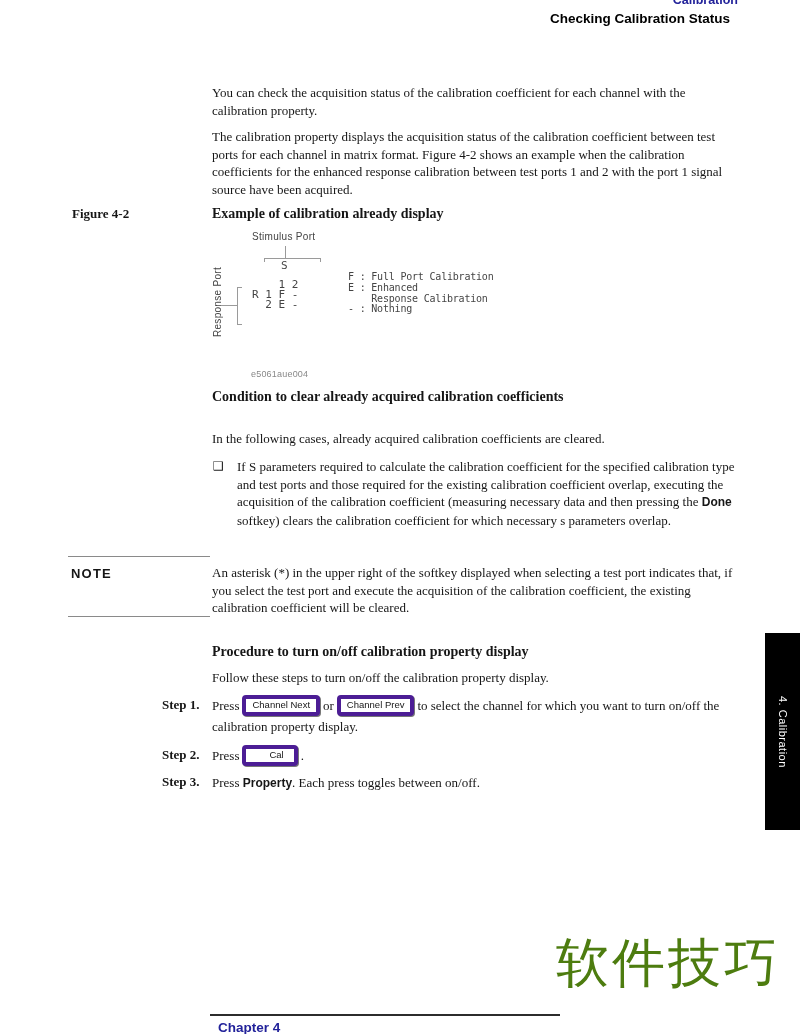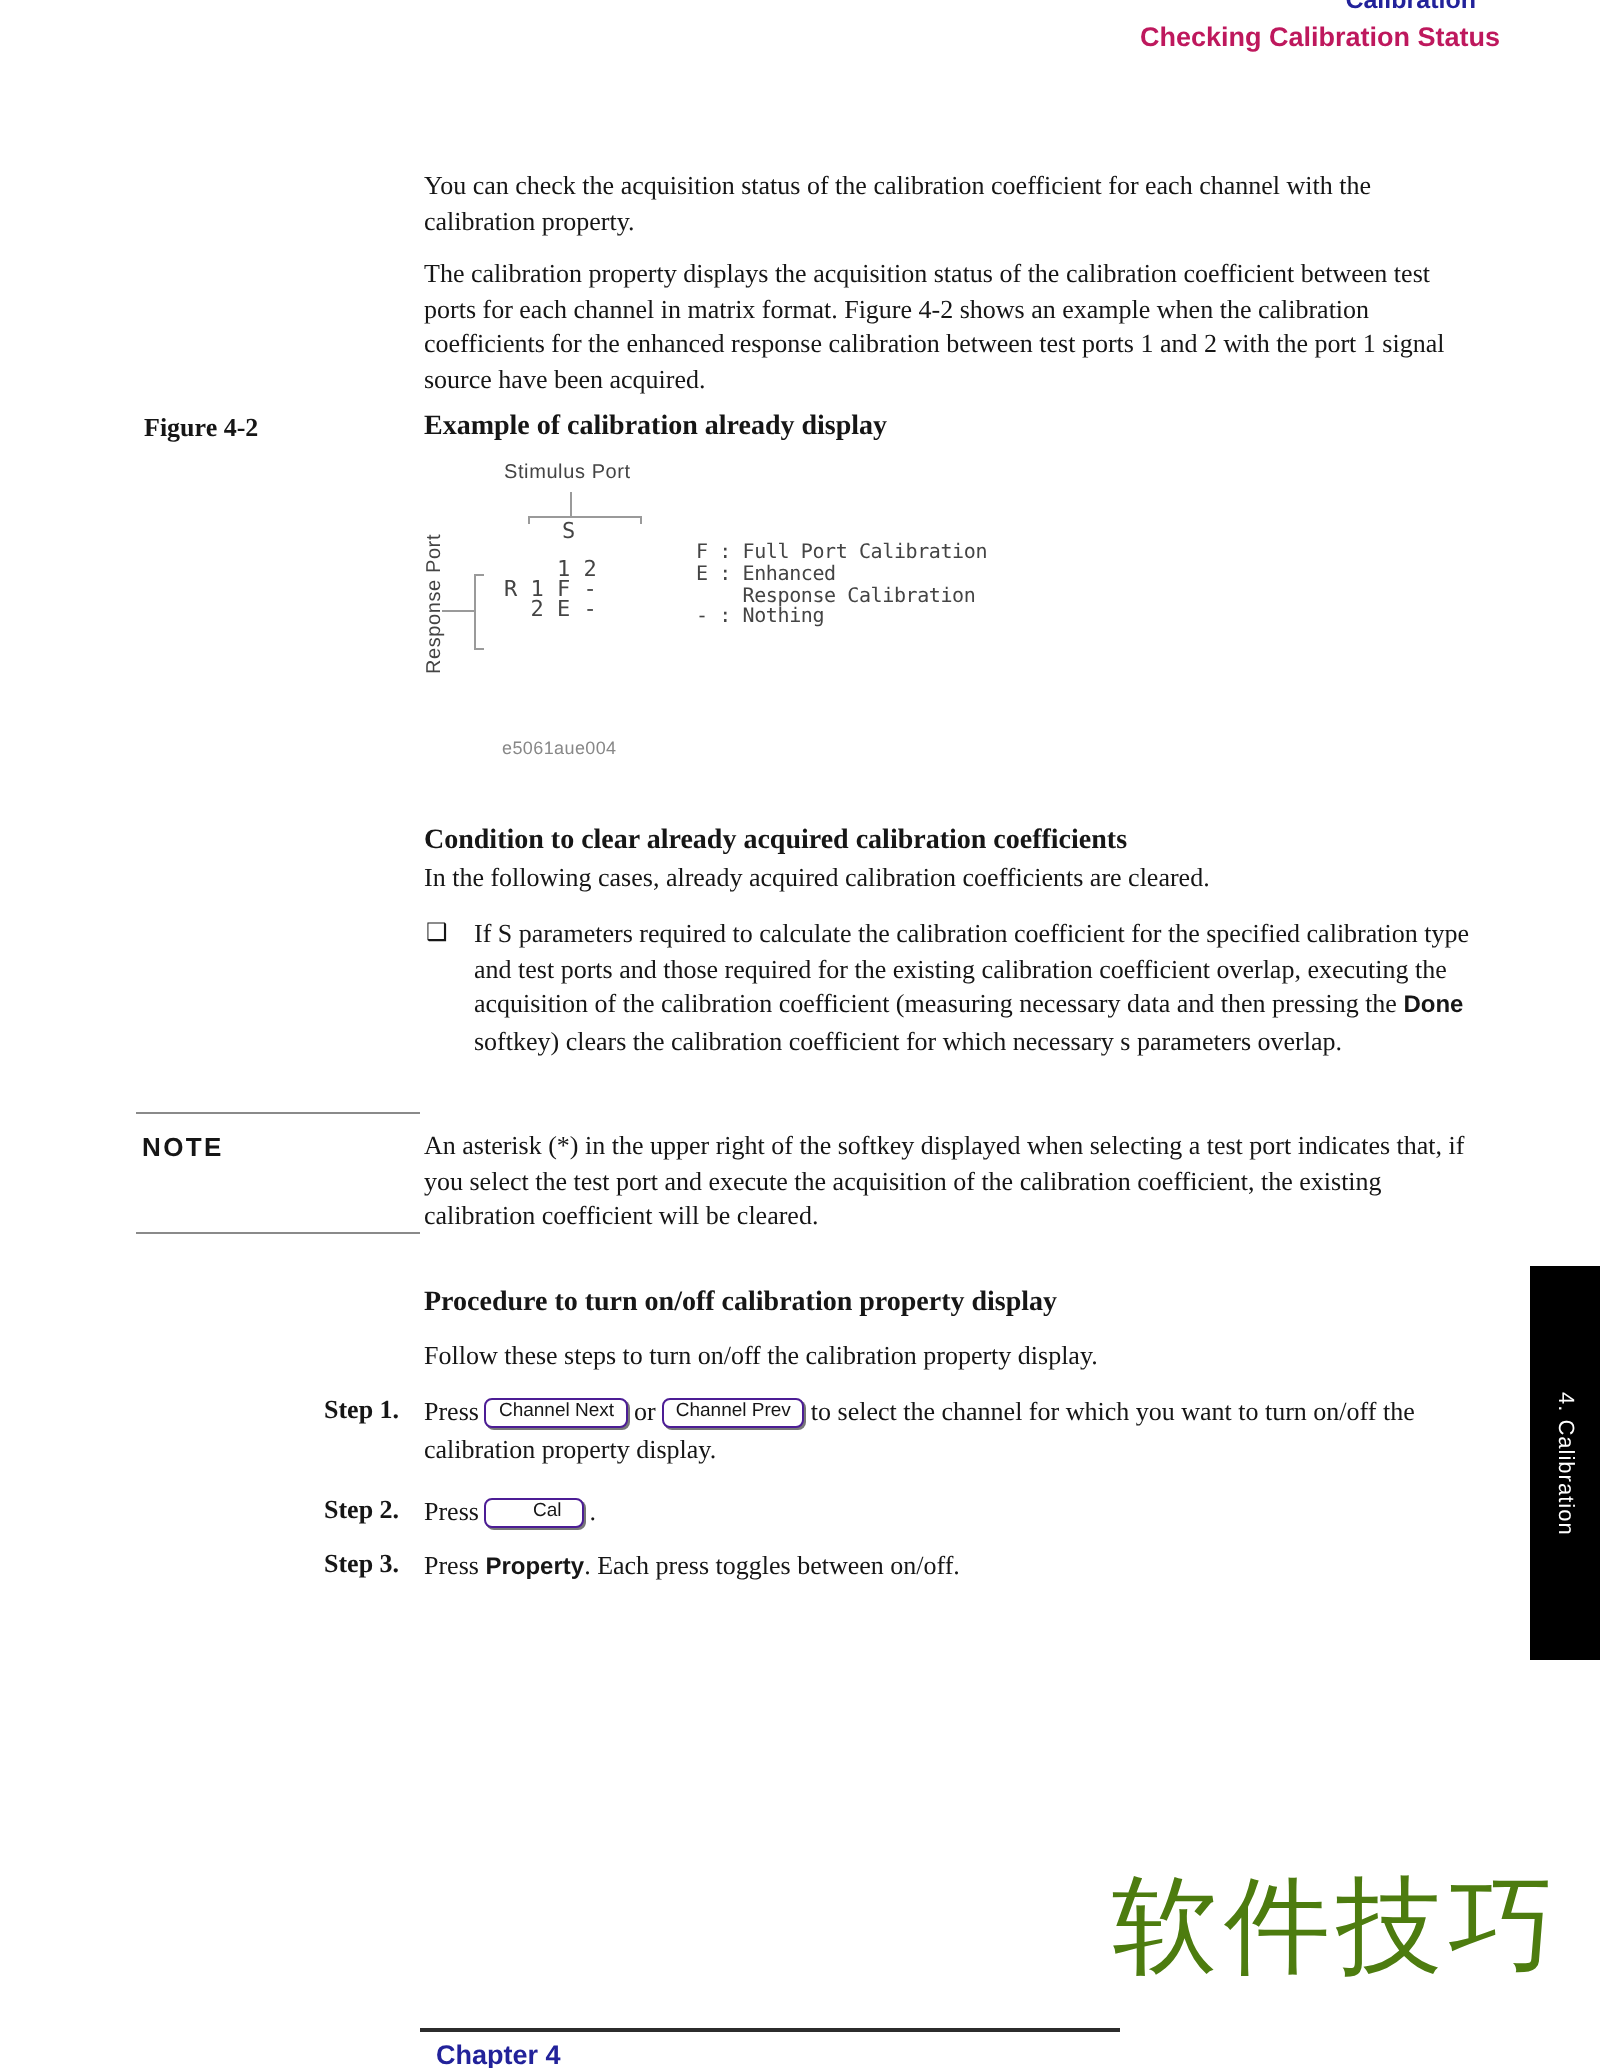--- a/index.html
+++ b/index.html
@@ -5,22 +5,22 @@
   * { margin:0; padding:0; box-sizing:border-box; }
   html,body { background:#fff; }
   .page {
     position:relative; width:800px; height:1034px; background:#ffffff;
     overflow:hidden; font-family:"Liberation Serif", serif; color:#161616;
   }
   .abs { position:absolute; }
   
   .hdr-chap { top:-7px; right:62px; font-family:"Liberation Sans",sans-serif;
     font-size:12.5px; font-weight:bold; color:#22229a; }
-  .hdr-sect { top:11px; right:50px; font-family:"Liberation Sans",sans-serif;
-    font-size:13.5px; font-weight:bold; color:#be185d; }
+  .hdr-sect { top:11px; right:70px; font-family:"Liberation Sans",sans-serif;
+    font-size:13.5px; font-weight:bold; color:#000000; }
   
   .h1 { left:212px; top:55px; font-size:15.5px; font-weight:bold; }
   .h2 { font-size:14px; font-weight:bold; }
   .para { left:212px; width:530px; font-size:13px; line-height:17.5px; }
   .marg-label { left:72px; font-size:13px; font-weight:bold; }
   
   .fig { left:208px; top:230px; width:340px; height:138px; }
   .fig .abs { color:#444; }
   .figtxt { font-family:"Liberation Sans",sans-serif; font-size:10px; letter-spacing:.3px; color:#444; }
   .figmono { font-family:"DejaVu Sans Mono",monospace; font-size:11px; line-height:9.8px; color:#3d3d3d; white-space:pre; }
@@ -37,21 +37,21 @@
   
   .bullet-glyph { left:213px; top:459px; font-size:12px; font-family:"DejaVu Sans",sans-serif; }
   .bullet-text { left:237px; top:458px; width:503px; font-size:13px; line-height:17.5px; }
   .softkey-bold { font-family:"Liberation Sans",sans-serif; font-weight:bold; font-size:12px; }
   
   .note-rule { left:68px; width:142px; height:0; border-top:1px solid #8a8a8a; }
   .note-label { left:71px; top:566px; font-family:"Liberation Sans",sans-serif; font-size:13px; font-weight:bold; letter-spacing:1.2px; }
   
   .step-label { left:162px; font-size:13px; font-weight:bold; }
   .keycap { display:inline-block; font-family:"Liberation Sans",sans-serif; font-size:9.5px;
-    border:1px solid #4c1d95; border-radius:4px; padding:1px 6px 2px 6px; margin:0 3px;
+    border:4px solid #4c1d95; border-radius:4px; padding:1px 6px 2px 6px; margin:0 3px;
     background:#fff; box-shadow:1px 1px 0 #777; position:relative; top:-2px; line-height:10px; }
   .keycap-cal { padding:1px 10px 2px 23px; }
   
   .side-tab { left:765px; top:633px; width:35px; height:197px; background:#000;
     display:flex; align-items:center; justify-content:center; }
   .side-tab span { writing-mode:vertical-rl; color:#fff; font-family:"Liberation Sans",sans-serif;
     font-size:11px; letter-spacing:.5px; }
   
   .watermark { left:556px; top:928px; font-size:53px; color:#4d7c0f;
     font-family:"Liberation Sans",sans-serif; letter-spacing:3px; white-space:nowrap; }
@@ -84,21 +84,21 @@
     <div class="abs figline resp-brkt"></div>
     <div class="abs figline resp-conn"></div>
     <div class="abs figtxt resp-label">Response Port</div>
     <div class="abs legend" style="white-space: pre;">F : Full Port Calibration
 E : Enhanced
     Response Calibration
 - : Nothing</div>
   </div>
   <div class="abs figfile">e5061aue004</div>
 
-  <div class="abs h2" style="left:212px; top:413px">Condition to clear already acquired calibration coefficients</div>
+  <div class="abs h2" style="left:212px; top:389px">Condition to clear already acquired calibration coefficients</div>
   <div class="abs para" style="top:430px">In the following cases, already acquired calibration coefficients are cleared.</div>
   <div class="abs bullet-glyph">❑</div>
   <div class="abs bullet-text"><span>If S parameters required to calculate the calibration coefficient for the specified calibration type and test ports and those required for the existing calibration coefficient overlap, executing the acquisition of the calibration coefficient (measuring necessary data and then pressing the </span><span class="softkey-bold">Done</span><span> softkey) clears the calibration coefficient for which necessary s parameters overlap.</span></div>
 
   <div class="abs note-rule" style="top:556px"></div>
   <div class="abs note-label">NOTE</div>
   <div class="abs para" style="top:564px">An asterisk (*) in the upper right of the softkey displayed when selecting a test port indicates that, if you select the test port and execute the acquisition of the calibration coefficient, the existing calibration coefficient will be cleared.</div>
   <div class="abs note-rule" style="top:616px"></div>
 
   <div class="abs h2" style="left:212px; top:644px">Procedure to turn on/off calibration property display</div>

